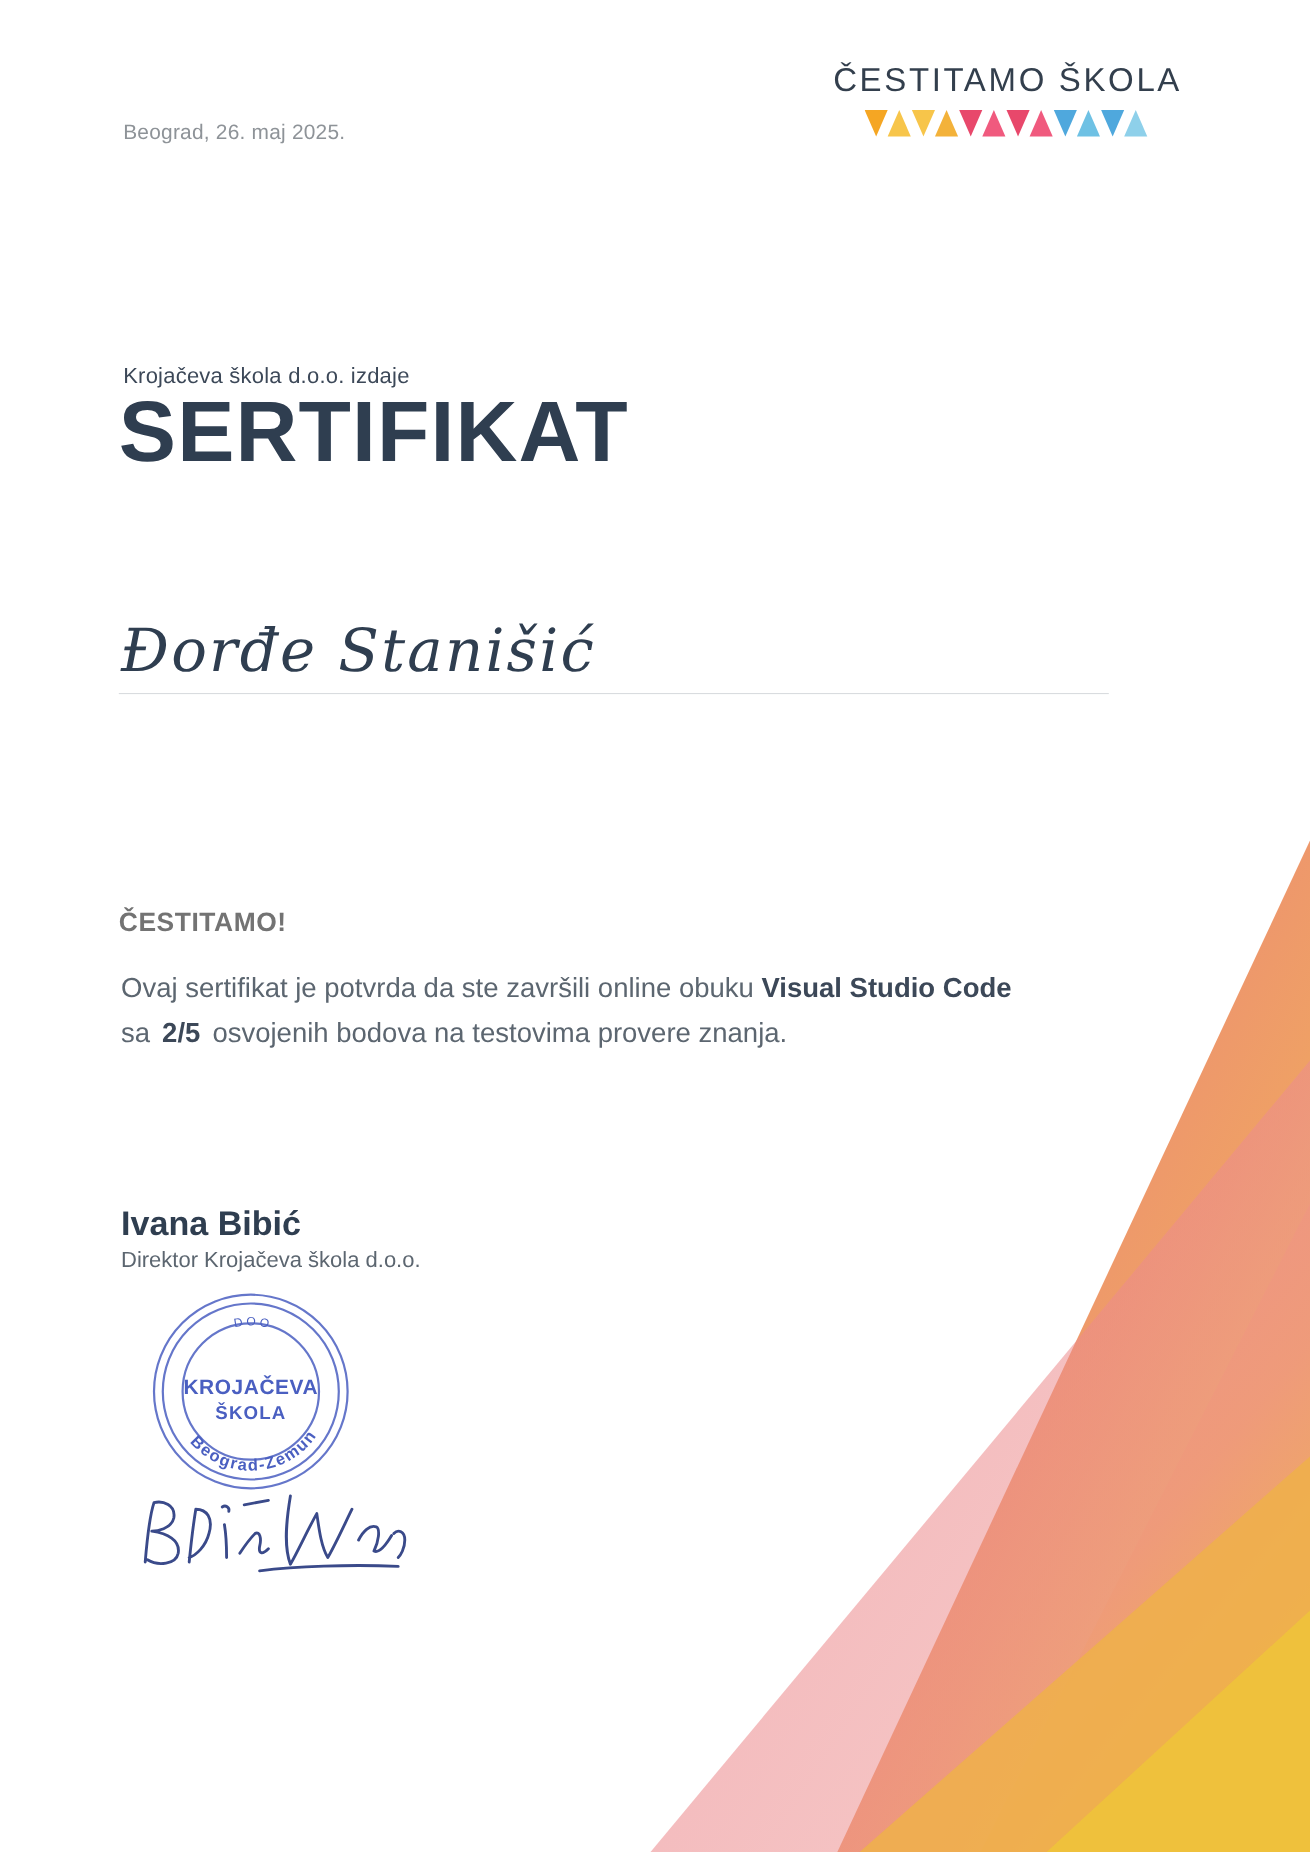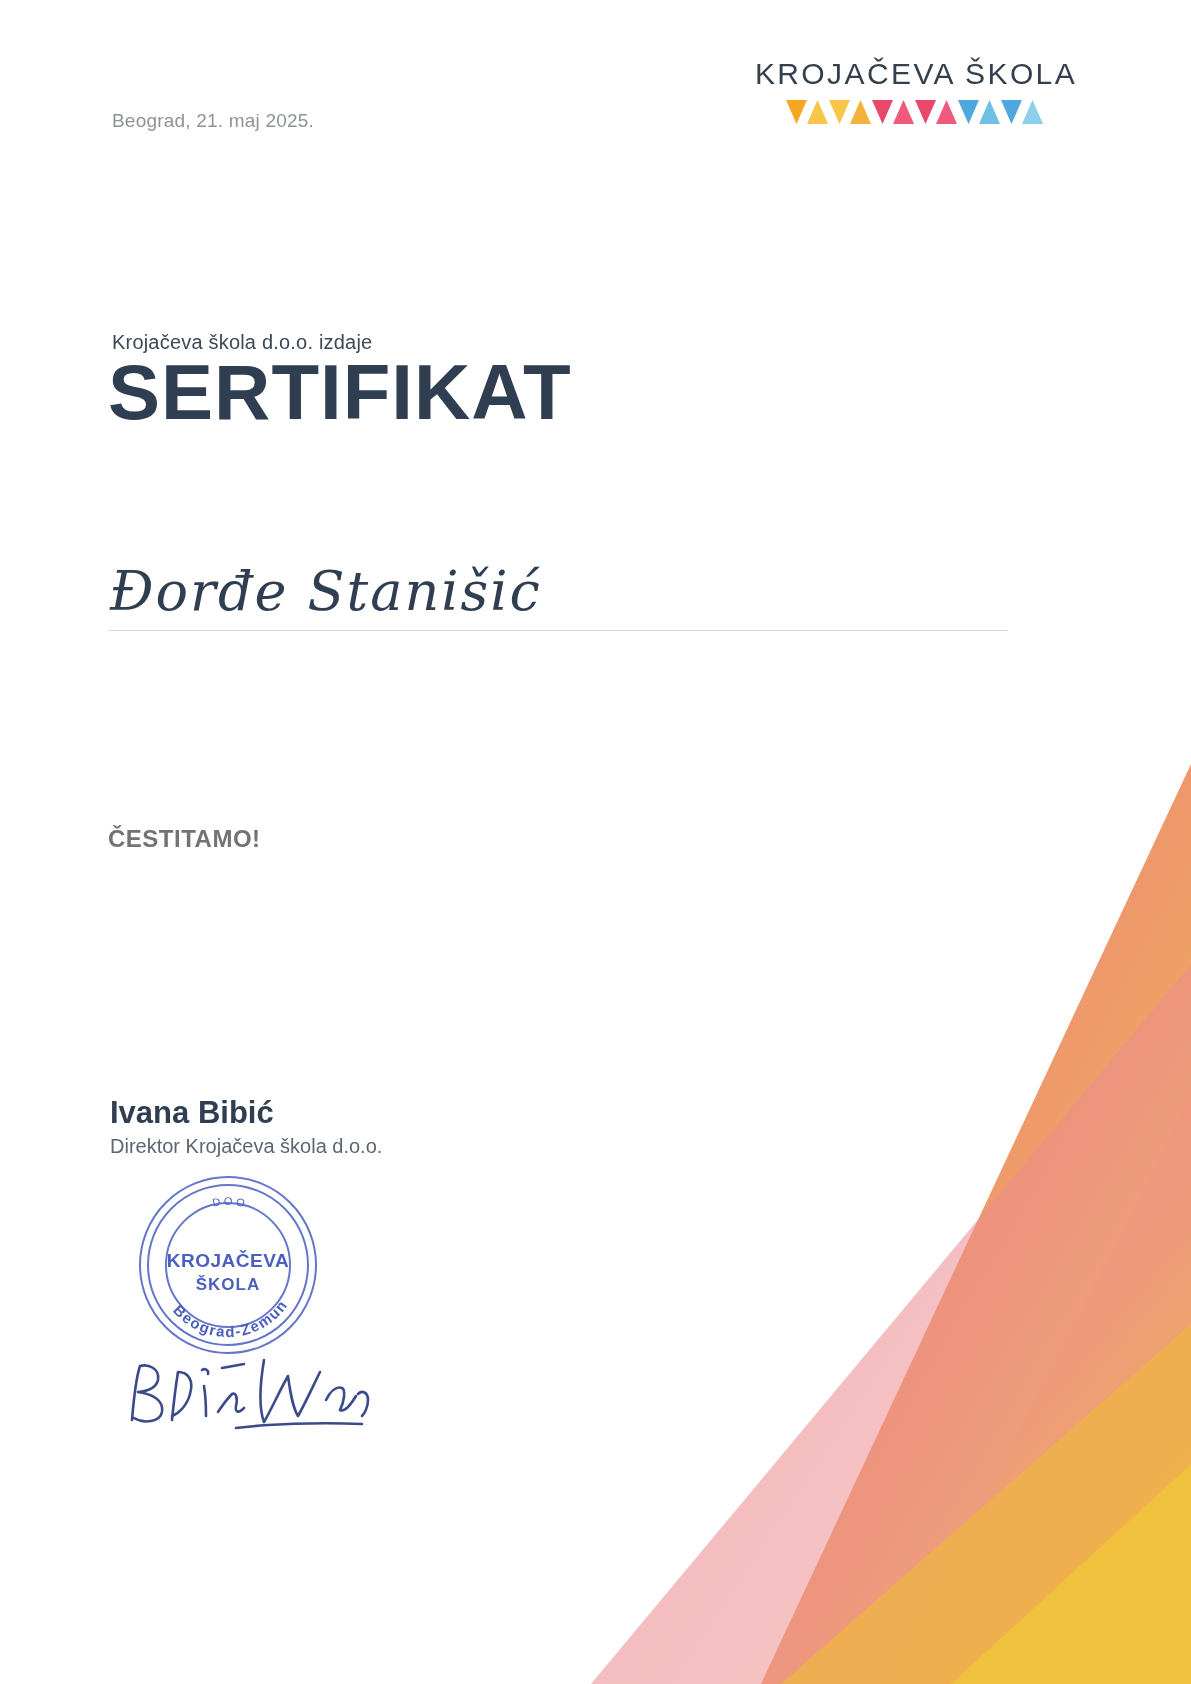--- a/index.html
+++ b/index.html
@@ -194,24 +194,24 @@
         <stop offset="100%" stop-color="#f0a7a0"></stop>
       </linearGradient>
     </defs>
     <polygon points="660,0 660,920 230,920" fill="url(#gB)" opacity="0.95"></polygon>
     <polygon points="660,200 660,920 60,920" fill="url(#gC)" opacity="0.55"></polygon>
     <polygon points="660,330 660,920 360,920" fill="url(#gA)" opacity="0.9"></polygon>
     <polygon points="660,560 660,920 250,920" fill="#eeb04a" opacity="0.85"></polygon>
     <polygon points="660,700 660,920 420,920" fill="#eec33b" opacity="0.9"></polygon>
   </svg>
 
-  <div class="date-line">Beograd, 21. maj 2025.</div>
+  <div class="date-line">Beograd, 26. maj 2025.</div>
 
   <div class="brand">
-    <div class="brand-name">KROJAČEVA ŠKOLA</div>
+    <div class="brand-name">ČESTITAMO ŠKOLA</div>
     <svg class="brand-ribbon" viewBox="0 0 258 26" preserveAspectRatio="none">
       <polygon points="0,0 21,0 10.5,24" fill="#f5a623"></polygon>
       <polygon points="21,24 42,24 31.5,0" fill="#f7c54a"></polygon>
       <polygon points="43,0 64,0 53.5,24" fill="#f7c54a"></polygon>
       <polygon points="64,24 85,24 74.5,0" fill="#f3b23a"></polygon>
       <polygon points="86,0 107,0 96.5,24" fill="#e8486b"></polygon>
       <polygon points="107,24 128,24 117.5,0" fill="#f05a7e"></polygon>
       <polygon points="129,0 150,0 139.5,24" fill="#e8486b"></polygon>
       <polygon points="150,24 171,24 160.5,0" fill="#f05a7e"></polygon>
       <polygon points="172,0 193,0 182.5,24" fill="#4fa8dd"></polygon>
@@ -221,20 +221,27 @@
     </svg>
   </div>
 
   <div class="issuer">Krojačeva škola d.o.o. izdaje</div>
   <div class="cert-title">SERTIFIKAT</div>
 
   <div class="recipient">Đorđe Stanišić</div>
   <div class="recipient-rule"></div>
 
   <div class="congrats">ČESTITAMO!</div>
+  <div class="body-text">
+    <span>Ovaj sertifikat je potvrda da ste završili online obuku</span>
+    <span class="strong">Visual Studio Code</span><br>
+    <span>sa</span>
+    <span class="score">2/5</span>
+    <span>osvojenih bodova na testovima provere znanja.</span>
+  </div>
 
   <div class="signer-name">Ivana Bibić</div>
   <div class="signer-role">Direktor Krojačeva škola d.o.o.</div>
 
   <svg class="stamp" viewBox="0 0 200 180">
     <g fill="none" stroke="#4a5fc1" stroke-width="2" opacity="0.85">
       <circle cx="100" cy="90" r="88"></circle>
       <circle cx="100" cy="90" r="80"></circle>
       <circle cx="100" cy="90" r="62"></circle>
     </g>

